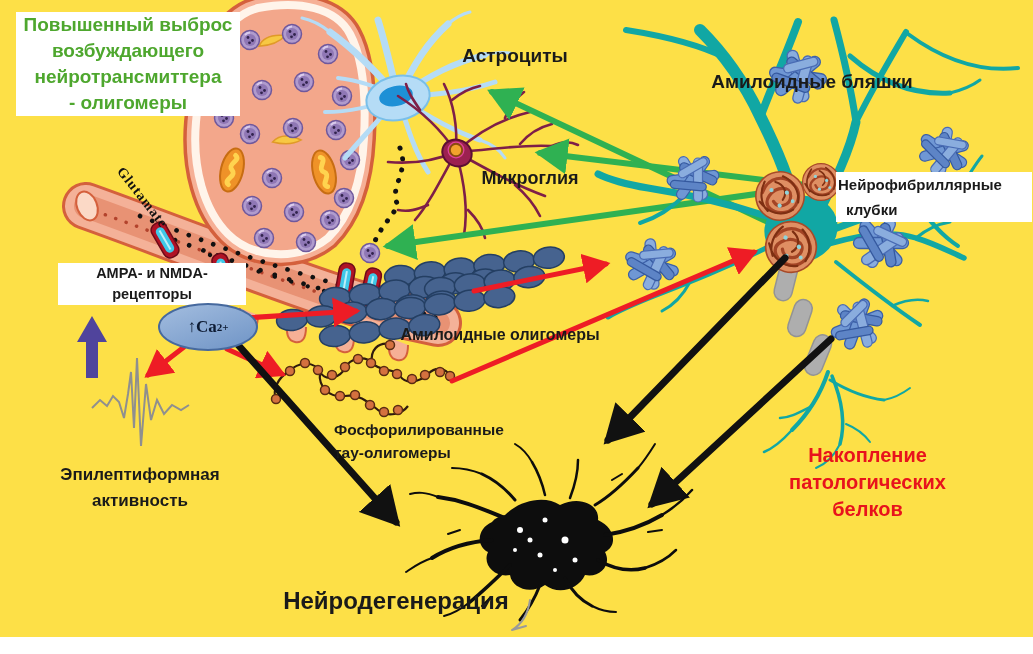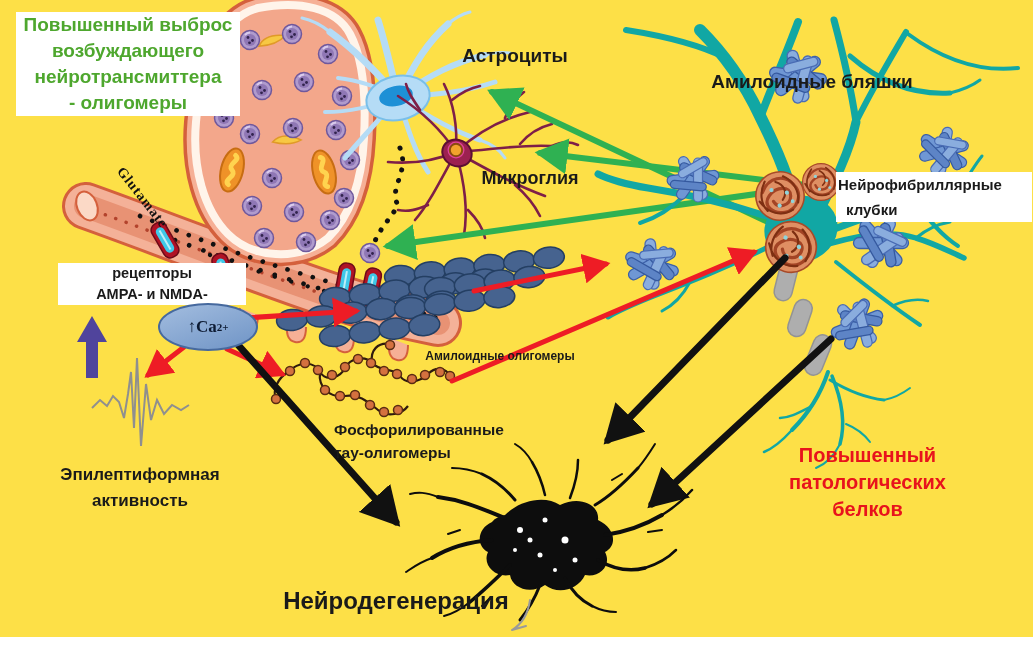--- a/index.html
+++ b/index.html
@@ -15,21 +15,21 @@
   #microglia-label{left:455px;top:168px;width:150px;font-size:18px;}
   #tangles-label{left:836px;top:172px;width:192px;font-size:15px;line-height:25px;padding:0 2px;}
   #ampa-label{left:58px;top:263px;width:188px;font-size:14.5px;line-height:21px;}
   #glutamate-en{left:126px;top:164px;font-family:"Liberation Serif",serif;font-size:14px;
     font-weight:600;letter-spacing:1px;transform:rotate(52deg);transform-origin:0 0;color:#111;}
   #ca-badge{left:158px;top:303px;width:96px;height:44px;border-radius:50%;
     background:linear-gradient(160deg,#a3bddf,#6f94c6);border:2px solid #46699e;
     display:flex;align-items:center;justify-content:center;
     font-family:"Liberation Serif",serif;font-size:17px;font-weight:bold;color:#0d1b33;}
   #ca-badge sup{font-size:11px;line-height:0;}
-  #oligomers-label{left:370px;top:349px;width:260px;font-size:12px;}
+  #oligomers-label{left:370px;top:326px;width:260px;font-size:16px;}
   #tau-label{left:334px;top:418px;width:185px;font-size:15.5px;line-height:23px;}
   #epileptiform-label{left:44px;top:462px;width:192px;font-size:17px;line-height:26px;}
   #excito-label{left:197px;top:536px;width:210px;font-size:17px;font-weight:normal;}
   #neurodegen-label{left:268px;top:587px;width:256px;font-size:24px;}
   #accum-label{left:765px;top:442px;width:205px;font-size:20px;line-height:27px;color:var(--red-text);}
   
   .ag{stroke:var(--arrow-green);stroke-width:6;fill:none;stroke-linecap:round;}
   .ar{stroke:var(--arrow-red);stroke-width:5;fill:none;stroke-linecap:round;}
   .ab{stroke:var(--arrow-black);stroke-width:7;fill:none;stroke-linecap:round;}
   .nn{stroke:var(--neuron-teal);fill:none;stroke-linecap:round;}
@@ -384,22 +384,22 @@
 <div class="lbl center" id="plaques-label">Амилоидные бляшки</div>
 
 <div class="lbl center" id="microglia-label">Микроглия</div>
 
 <div class="lbl whitebox" id="tangles-label">
   <div>Нейрофибриллярные</div>
   <div style="padding-left:8px">клубки</div>
 </div>
 
 <div class="lbl center whitebox" id="ampa-label">
+  <div>AMPA- и NMDA-</div>
   <div>рецепторы</div>
-  <div>AMPA- и NMDA-</div>
 </div>
 
 <div class="lbl" id="glutamate-en">Glutamate</div>
 
 <div class="lbl" id="ca-badge">
   <span>↑</span>
       <span>Ca</span>
       <sup>2+</sup>
 </div>
 
@@ -412,18 +412,18 @@
 
 <div class="lbl center" id="epileptiform-label">
   <div>Эпилептиформная</div>
   <div>активность</div>
 </div>
 
 
 <div class="lbl center" id="neurodegen-label">Нейродегенерация</div>
 
 <div class="lbl center" id="accum-label">
-  <div>Повышенный</div>
+  <div>Накопление</div>
   <div>патологических</div>
   <div>белков</div>
 </div>
 
 </div>
 
 </body></html>

